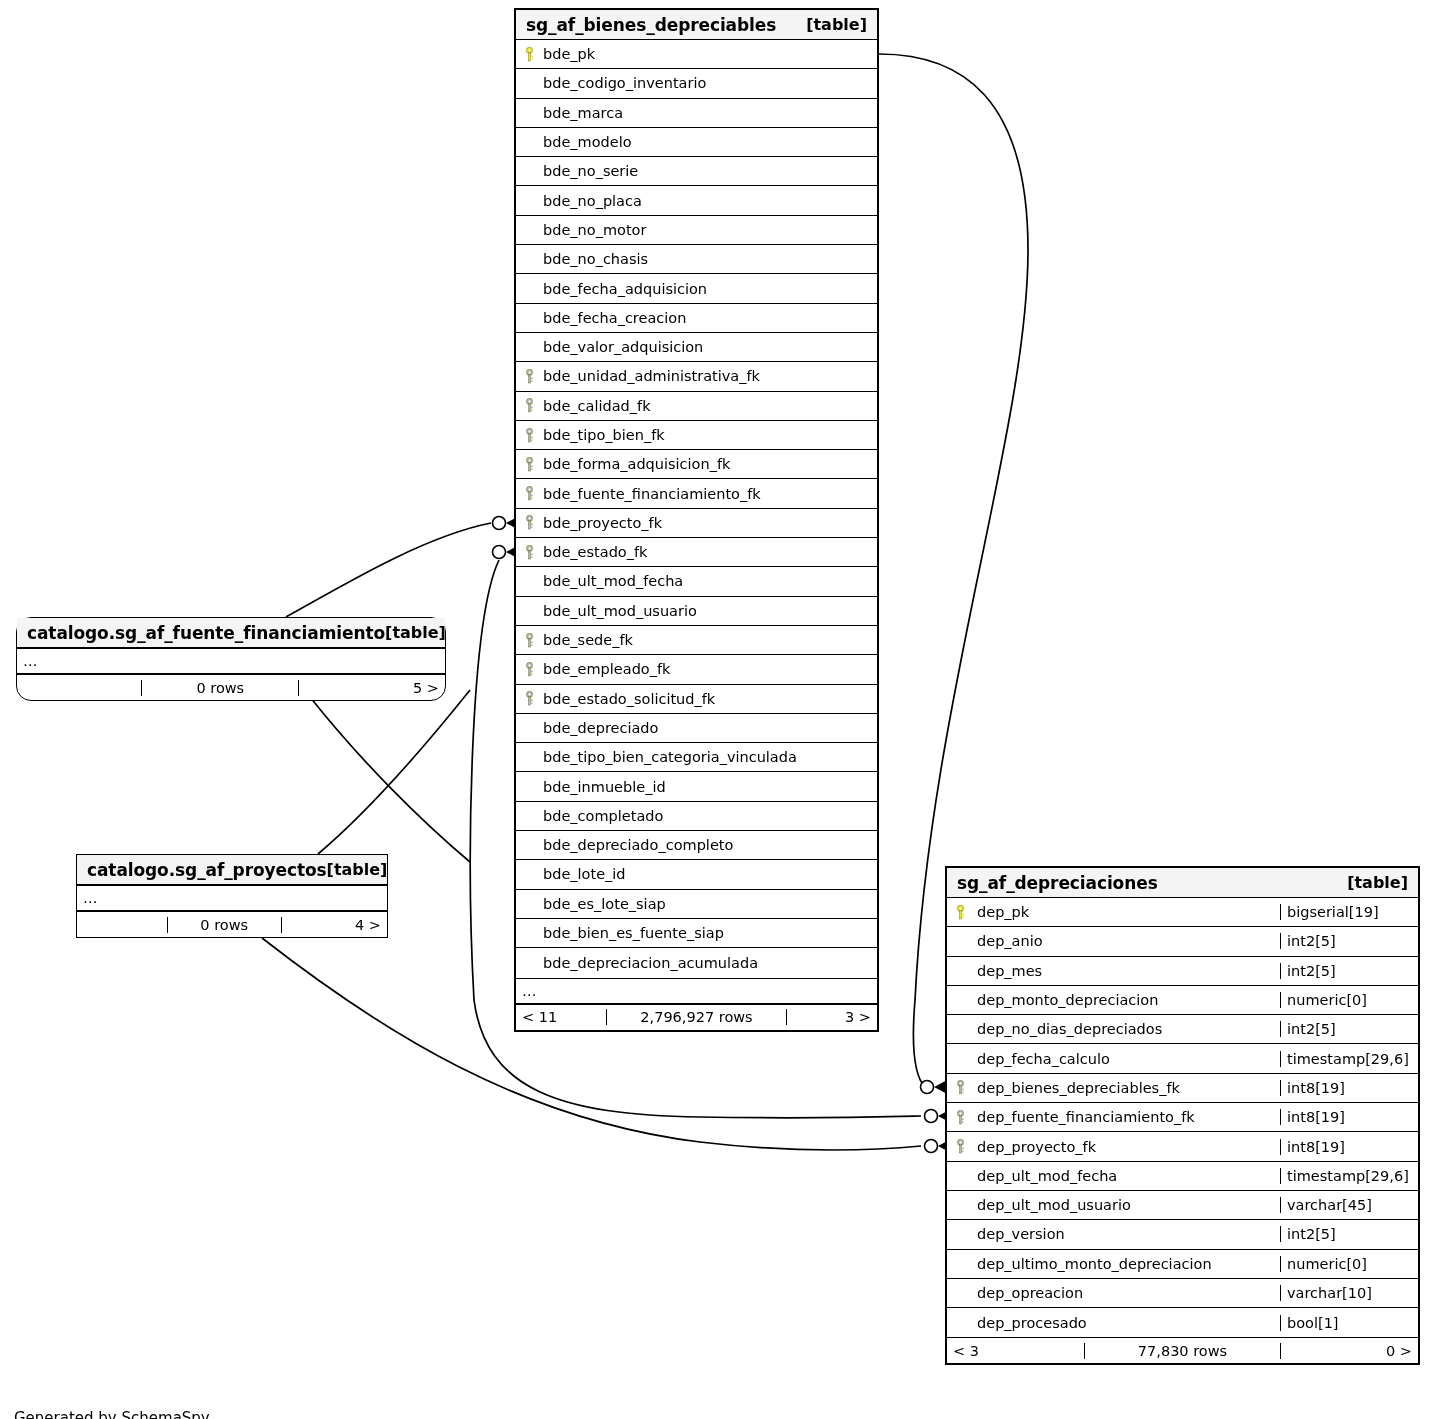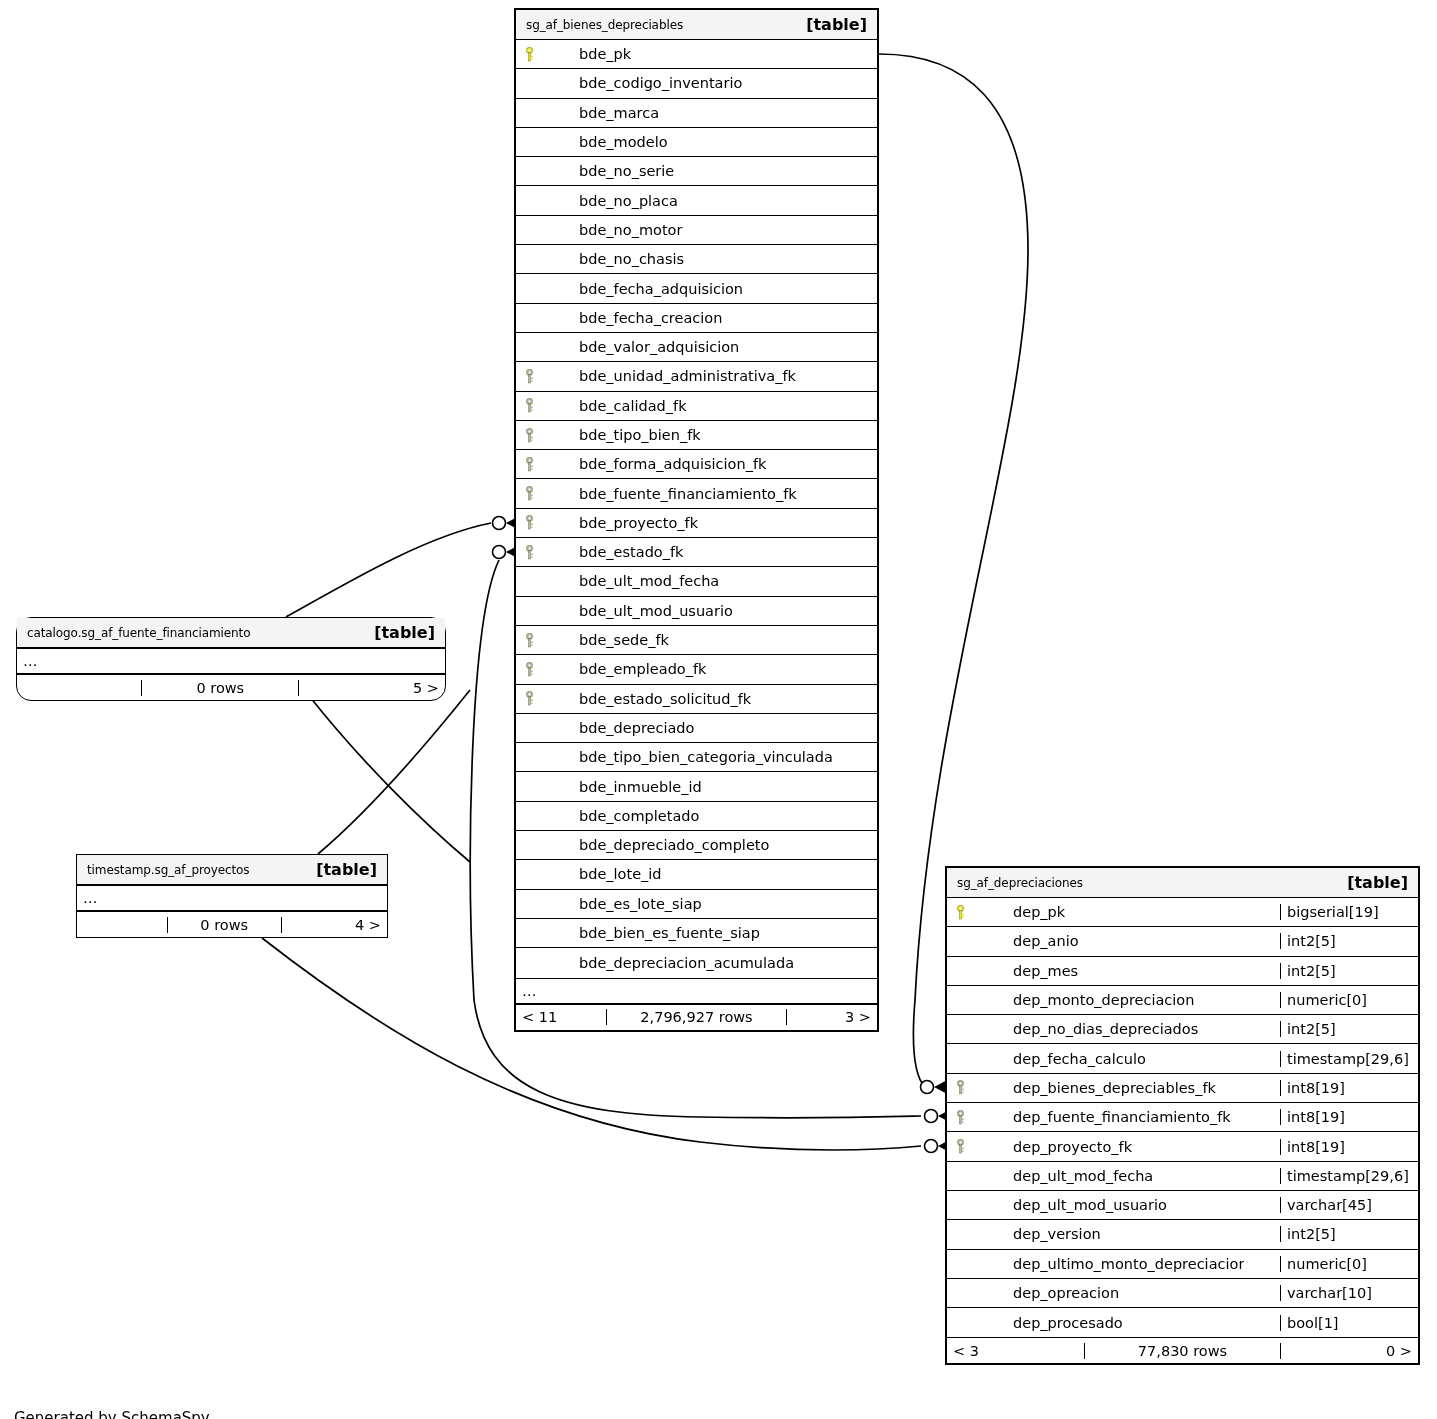--- a/index.html
+++ b/index.html
@@ -47,41 +47,40 @@
     display: flex;
     align-items: center;
     justify-content: space-between;
     background: #f4f4f4;
     border-bottom: 1.5px solid #000000;
     box-sizing: border-box;
     padding: 0 10px;
     height: 30px;
   }
   .tbl-title {
-    font-weight: normal;
-    font-size: 12px;
+    font-weight: bold;
+    font-size: 17px;
     letter-spacing: -0.1px;
     white-space: nowrap;
   }
   .tbl-kind {
     font-size: 16px;
     white-space: nowrap;
     font-weight: bold;
   }
 
   .rows { display: block; }
 
   .row {
     display: flex;
     align-items: center;
     height: 29.3px;
     border-bottom: 1.2px solid #000000;
     box-sizing: border-box;
     font-size: 14.5px;
-    gap: 36px;
   }
   .row:last-child { border-bottom: none; }
 
   .row .keycell {
     width: 26px;
     min-width: 26px;
     display: flex;
     align-items: center;
     justify-content: center;
   }
@@ -628,21 +627,21 @@
     <div class="ellipsis-row">…</div>
     <div class="footer mini-footer">
       <span class="f-left"></span>
       <span class="f-mid">0 rows</span>
       <span class="f-right">5 &gt;</span>
     </div>
   </div>
 
   <div class="table-node thin" id="node-proyectos">
     <div class="tbl-header">
-      <span class="tbl-title">timestamp.sg_af_proyectos</span>
+      <span class="tbl-title">catalogo.sg_af_proyectos</span>
       <span class="tbl-kind">[table]</span>
     </div>
     <div class="ellipsis-row">…</div>
     <div class="footer mini-footer">
       <span class="f-left"></span>
       <span class="f-mid">0 rows</span>
       <span class="f-right">4 &gt;</span>
     </div>
   </div>
 

